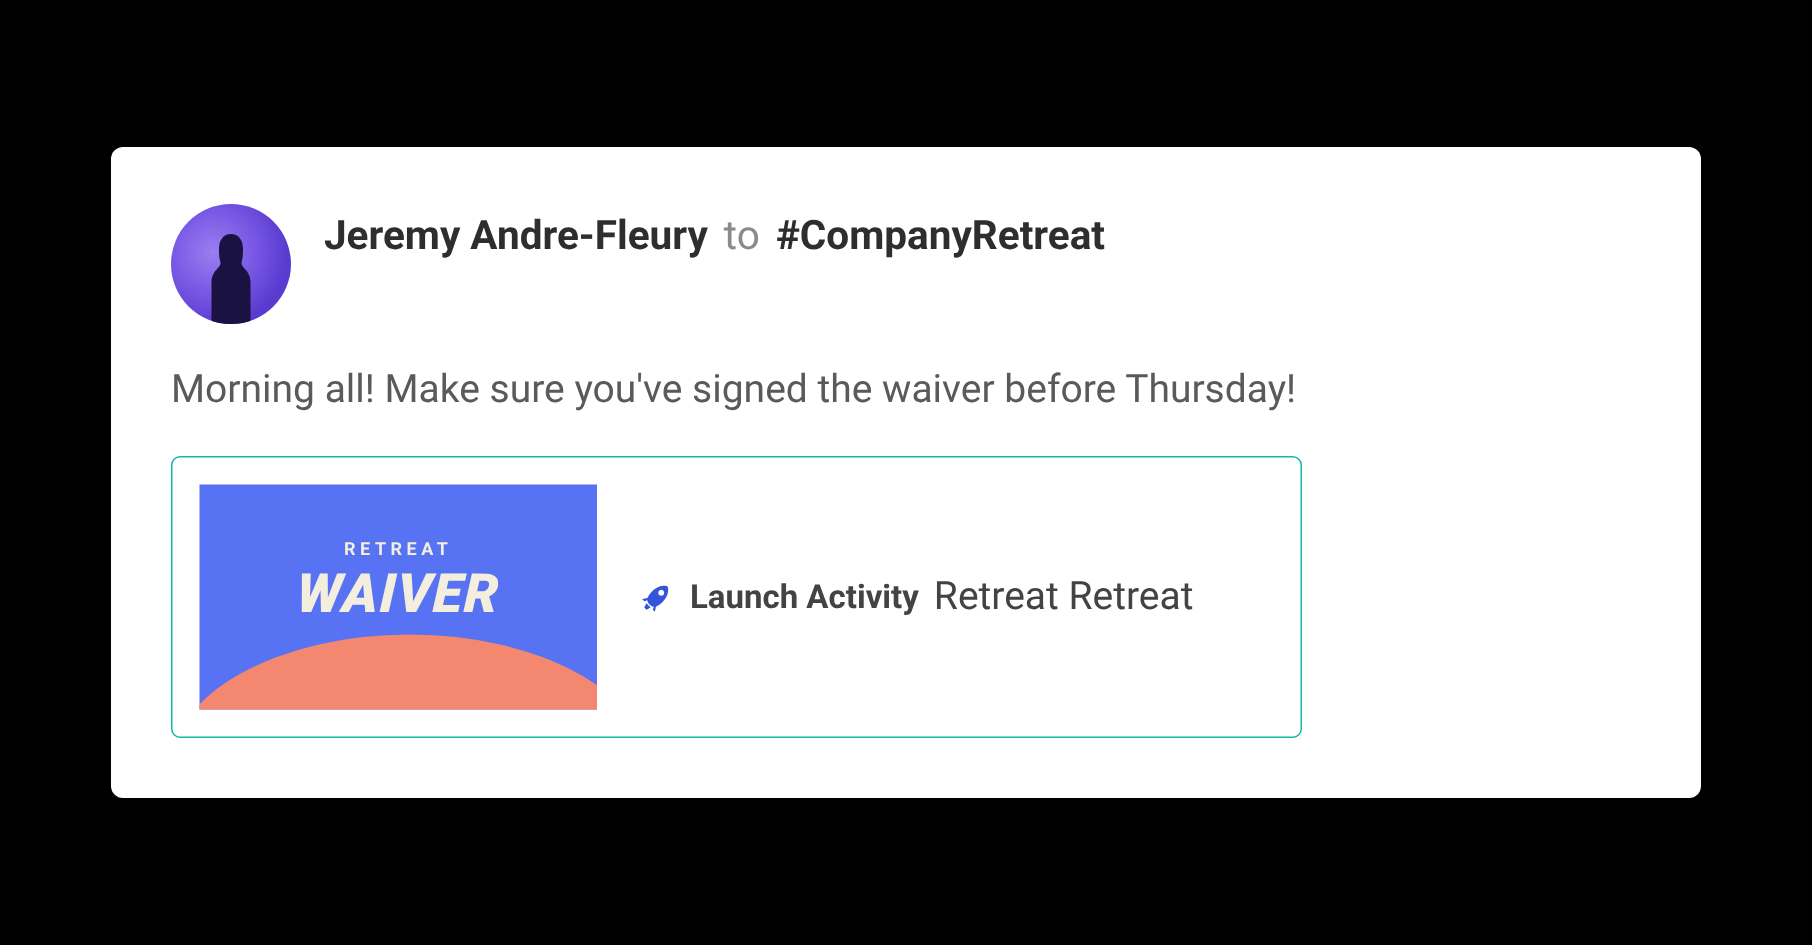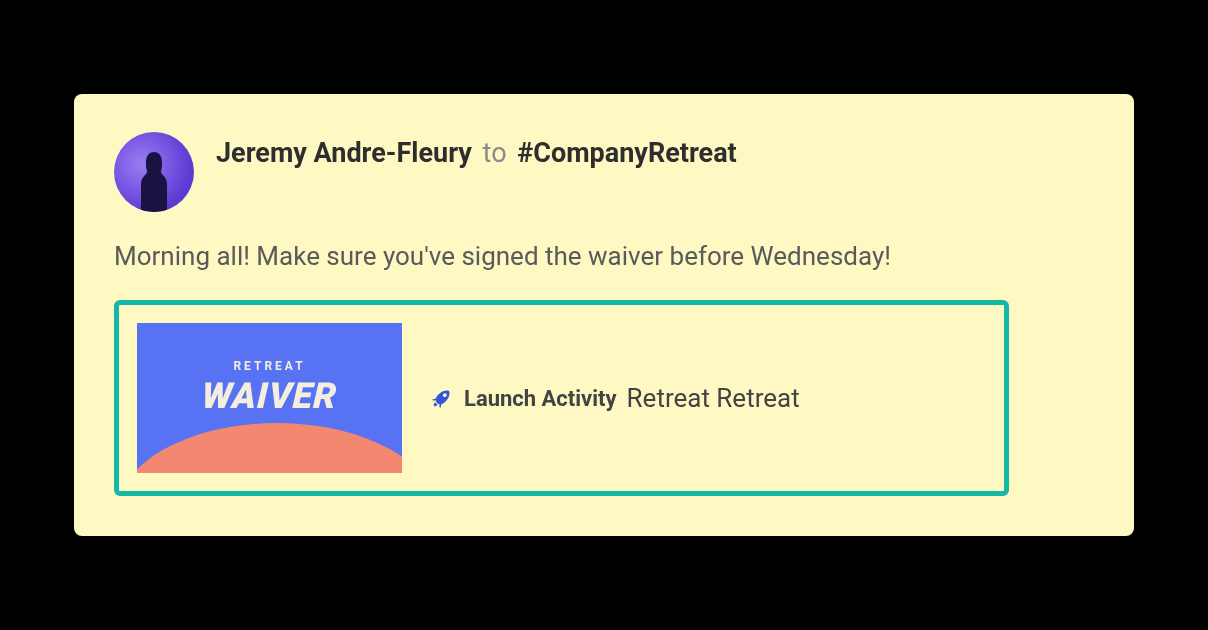--- a/index.html
+++ b/index.html
@@ -12,21 +12,21 @@
       font-family: -apple-system, BlinkMacSystemFont, 'Segoe UI', Roboto, Helvetica, Arial, sans-serif;
       background: #000000;
       width: 1208px;
       height: 630px;
       display: flex;
       align-items: center;
       justify-content: center;
     }
     
     .message-card {
-      background: #fef9c3;
+      background: #ffffff;
       border-radius: 8px;
       width: 1060px;
       padding: 38px 40px 40px 40px;
       box-shadow: 0 4px 20px rgba(0, 0, 0, 0.15);
     }
     
     .header {
       display: flex;
       align-items: flex-start;
       gap: 22px;
@@ -85,27 +85,27 @@
     }
     
     .message-body {
       font-size: 26px;
       color: #5a5a5a;
       line-height: 1.4;
       margin-bottom: 26px;
     }
     
     .attachment-card {
-      border: 5px solid #14b8a6;
+      border: 1px solid #14b8a6;
       border-radius: 6px;
       padding: 18px;
       display: flex;
       align-items: center;
       gap: 28px;
-      width: 895px;
+      width: 754px;
     }
     
     .thumbnail {
       width: 265px;
       height: 150px;
       background: #5773f3;
       position: relative;
       overflow: hidden;
       flex-shrink: 0;
     }
@@ -186,21 +186,21 @@
     </div>
     <div class="header-text">
       <div class="title-line">
         <span class="author-name">Jeremy Andre-Fleury</span>
         <span class="to-word">to</span>
         <span class="channel-name">#CompanyRetreat</span>
       </div>
     </div>
   </div>
 
-  <div class="message-body">Morning all! Make sure you've signed the waiver before Wednesday!</div>
+  <div class="message-body">Morning all! Make sure you've signed the waiver before Thursday!</div>
 
   <div class="attachment-card">
     <div class="thumbnail">
       <div class="thumbnail-text">
         <div class="thumbnail-subtitle">RETREAT</div>
         <div class="thumbnail-title">WAIVER</div>
       </div>
       <div class="thumbnail-wave"></div>
     </div>
     <div class="attachment-info">

